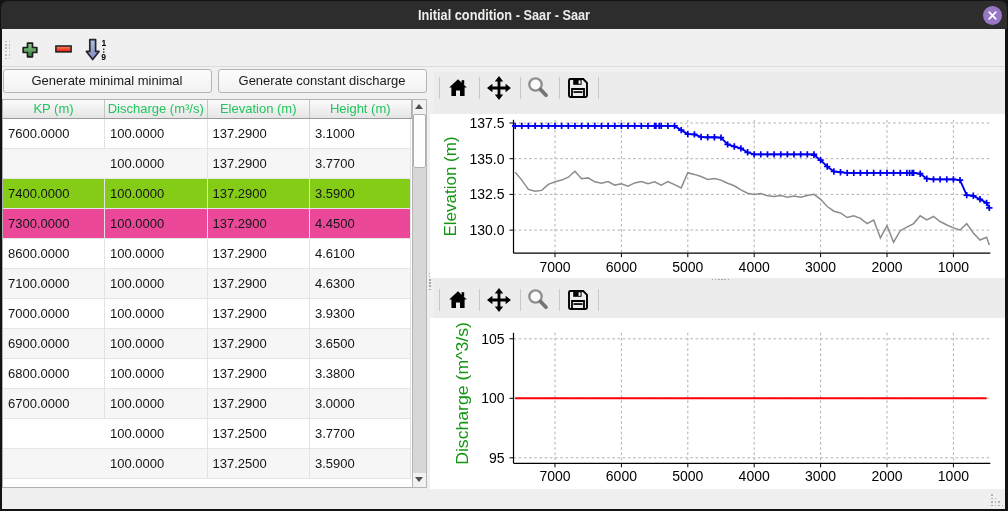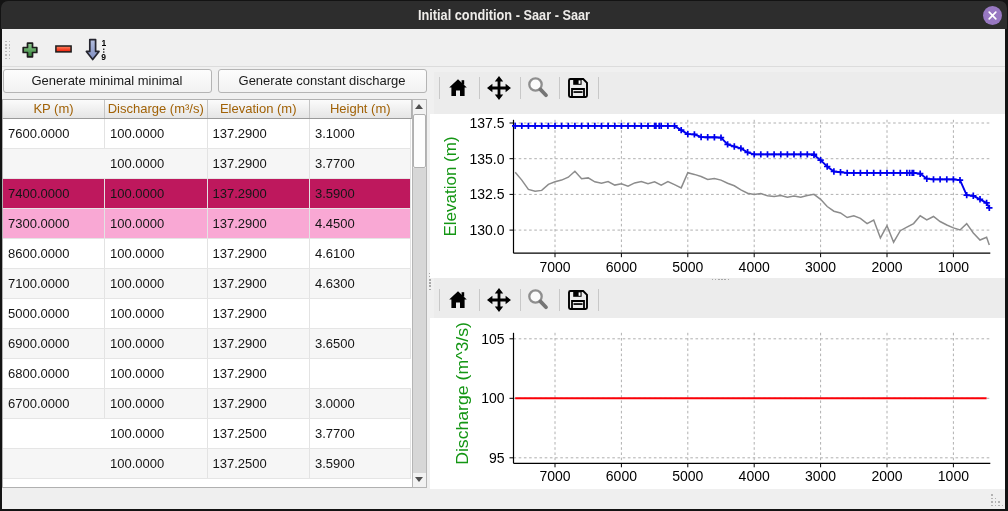--- a/index.html
+++ b/index.html
@@ -19,21 +19,21 @@
   font-size:13px; color:#1a1a1a; text-align:center; line-height:22px; }
 #tbl { position:absolute; left:2px; top:99px; width:425px; height:388.5px;
   border:1px solid #b0b0b0; background:#fff; }
 .trow { position:absolute; left:3px; width:408px; height:30px; border-bottom:1px solid #e5e5e5; }
 .cell { position:absolute; top:0; height:29px; line-height:29px; font-size:13px;
   color:#151515; padding-left:5px; border-right:1px solid #e3e3e3; }
 #thead { position:absolute; left:2px; top:99px; width:410px; height:20px;
   background:linear-gradient(#fbfbfb,#e5e5e5); border:1px solid #b0b0b0;
   border-bottom:1px solid #9a9a9a; }
 .hcell { position:absolute; top:99.5px; height:18.5px; line-height:18.5px; text-align:center;
-  font-size:13px; color:#a16207; border-right:1px solid #c4c4c4; }
+  font-size:13px; color:#22c55e; border-right:1px solid #c4c4c4; }
 #sbar { position:absolute; left:411.5px; top:99px; width:15.5px; height:388.5px;
   background:#f1f1f1; border:1px solid #b5b5b5; }
 .tri-up { width:0; height:0; border-left:4.5px solid transparent;
   border-right:4.5px solid transparent; border-bottom:5.5px solid #4f4f4f;
   position:absolute; left:2px; top:4px; }
 .tri-dn { width:0; height:0; border-left:4.5px solid transparent;
   border-right:4.5px solid transparent; border-top:5.5px solid #4f4f4f;
   position:absolute; left:2px; top:4.5px; }
 .navband { position:absolute; left:433.5px; width:571.5px; background:#ececec; }
 .vsep { position:absolute; width:1px; height:22px; background:#c8c8c8; }
@@ -107,59 +107,61 @@
     <div class="cell" style="left:0px;width:102px">7600.0000</div>
     <div class="cell" style="left:102px;width:102.5px">100.0000</div>
     <div class="cell" style="left:204.5px;width:102.5px">137.2900</div>
     <div class="cell" style="left:307px;width:101px">3.1000</div>
   </div>
 <div class="trow" style="top:149px;background:#f6f6f6">
     <div class="cell" style="left:102px;width:102.5px">100.0000</div>
     <div class="cell" style="left:204.5px;width:102.5px">137.2900</div>
     <div class="cell" style="left:307px;width:101px">3.7700</div>
   </div>
-<div class="trow" style="top:179px;background:#be185d">
+<div class="trow" style="top:179px;background:#84cc16">
     <div class="cell" style="left:0px;width:102px">7400.0000</div>
     <div class="cell" style="left:102px;width:102.5px">100.0000</div>
     <div class="cell" style="left:204.5px;width:102.5px">137.2900</div>
     <div class="cell" style="left:307px;width:101px">3.5900</div>
   </div>
-<div class="trow" style="top:209px;background:#f9a8d4">
+<div class="trow" style="top:209px;background:#ec4899">
     <div class="cell" style="left:0px;width:102px">7300.0000</div>
     <div class="cell" style="left:102px;width:102.5px">100.0000</div>
     <div class="cell" style="left:204.5px;width:102.5px">137.2900</div>
     <div class="cell" style="left:307px;width:101px">4.4500</div>
   </div>
 <div class="trow" style="top:239px;background:#ffffff">
     <div class="cell" style="left:0px;width:102px">8600.0000</div>
     <div class="cell" style="left:102px;width:102.5px">100.0000</div>
     <div class="cell" style="left:204.5px;width:102.5px">137.2900</div>
     <div class="cell" style="left:307px;width:101px">4.6100</div>
   </div>
 <div class="trow" style="top:269px;background:#f6f6f6">
     <div class="cell" style="left:0px;width:102px">7100.0000</div>
     <div class="cell" style="left:102px;width:102.5px">100.0000</div>
     <div class="cell" style="left:204.5px;width:102.5px">137.2900</div>
     <div class="cell" style="left:307px;width:101px">4.6300</div>
   </div>
 <div class="trow" style="top:299px;background:#ffffff">
-    <div class="cell" style="left:0px;width:102px">5000.0000</div>
-    <div class="cell" style="left:102px;width:102.5px">100.0000</div>
-    <div class="cell" style="left:204.5px;width:102.5px">137.2900</div>
+    <div class="cell" style="left:0px;width:102px">7000.0000</div>
+    <div class="cell" style="left:102px;width:102.5px">100.0000</div>
+    <div class="cell" style="left:204.5px;width:102.5px">137.2900</div>
+    <div class="cell" style="left:307px;width:101px">3.9300</div>
   </div>
 <div class="trow" style="top:329px;background:#f6f6f6">
     <div class="cell" style="left:0px;width:102px">6900.0000</div>
     <div class="cell" style="left:102px;width:102.5px">100.0000</div>
     <div class="cell" style="left:204.5px;width:102.5px">137.2900</div>
     <div class="cell" style="left:307px;width:101px">3.6500</div>
   </div>
 <div class="trow" style="top:359px;background:#ffffff">
     <div class="cell" style="left:0px;width:102px">6800.0000</div>
     <div class="cell" style="left:102px;width:102.5px">100.0000</div>
     <div class="cell" style="left:204.5px;width:102.5px">137.2900</div>
+    <div class="cell" style="left:307px;width:101px">3.3800</div>
   </div>
 <div class="trow" style="top:389px;background:#f6f6f6">
     <div class="cell" style="left:0px;width:102px">6700.0000</div>
     <div class="cell" style="left:102px;width:102.5px">100.0000</div>
     <div class="cell" style="left:204.5px;width:102.5px">137.2900</div>
     <div class="cell" style="left:307px;width:101px">3.0000</div>
   </div>
 <div class="trow" style="top:419px;background:#ffffff">
     <div class="cell" style="left:102px;width:102.5px">100.0000</div>
     <div class="cell" style="left:204.5px;width:102.5px">137.2500</div>

